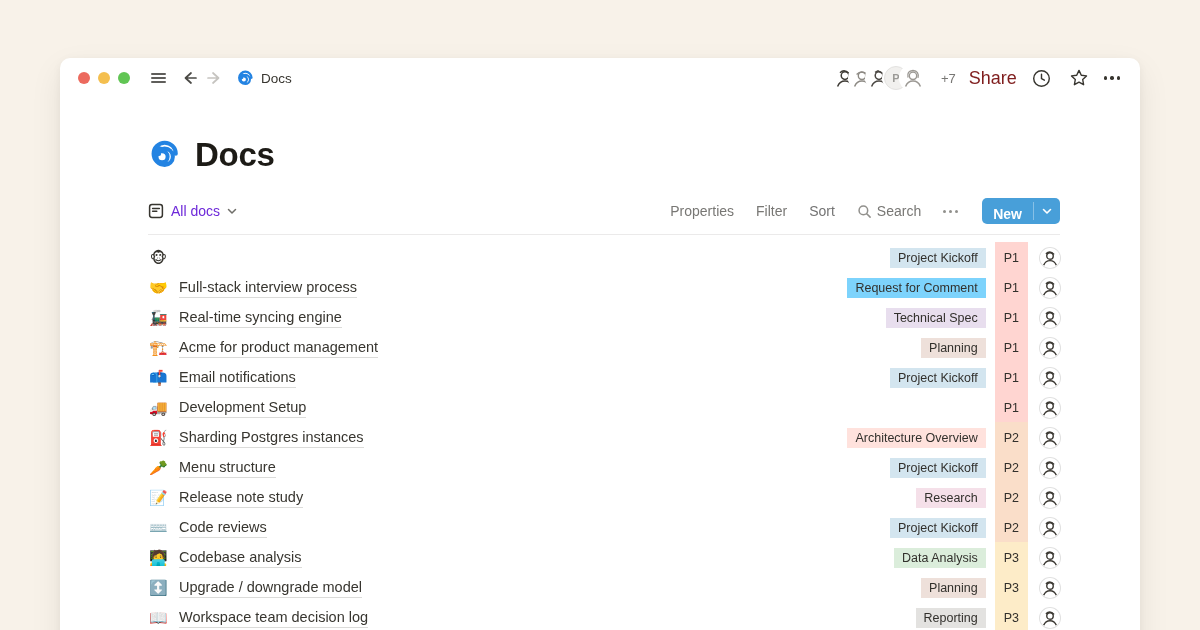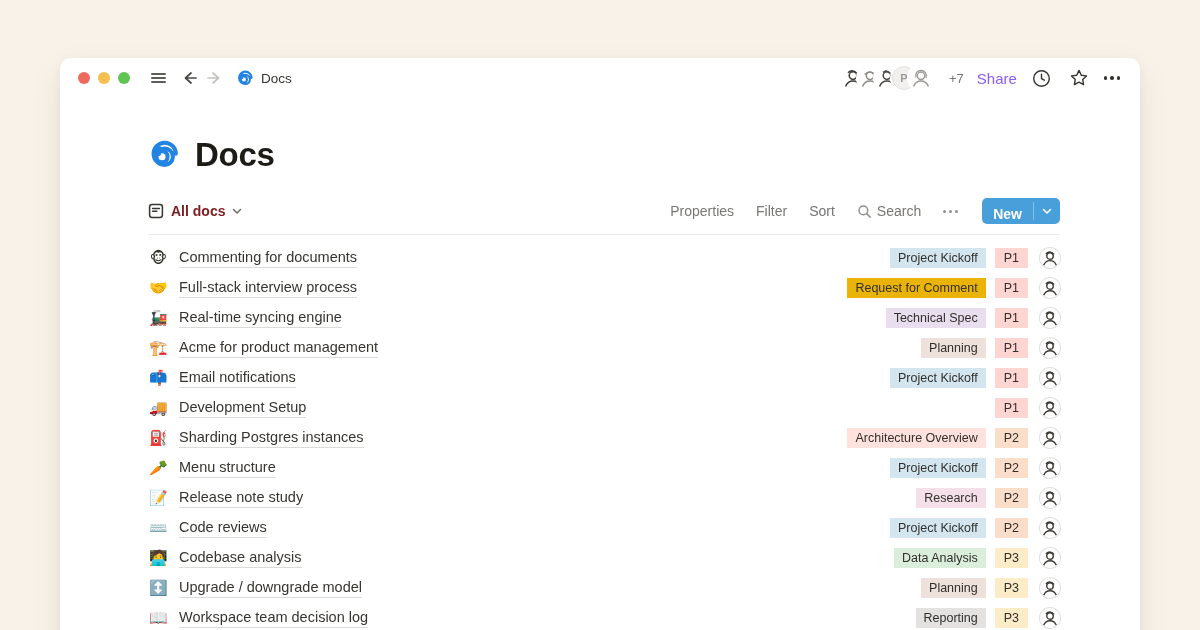--- a/index.html
+++ b/index.html
@@ -28,52 +28,52 @@
   .nav-arrow svg { display:block; }
   .tb-logo { margin:0 6px 0 10px; display:flex; align-items:center; }
   .tb-title { font-size:13.5px; font-weight:500; color:#37352F; }
   .titlebar-right { margin-left:auto; display:flex; align-items:center; gap:13px; }
   .avatar-stack { display:flex; }
   .avatar-stack .avatar { width:24px; height:24px; margin-left:-7px; border-radius:50%; background:#fff; box-shadow:0 0 0 2px #fff; position:relative; }
   .avatar-stack .avatar:first-child { margin-left:0; }
   .avatar svg { display:block; width:100%; height:100%; }
   .avatar.letter { display:flex; align-items:center; justify-content:center; background:#F1F0EE; color:#9B9A97; font-size:11px; font-weight:600; border:1px solid #E3E2E0; }
   .overflow-count { font-size:13px; color:#787774; margin-left:3px; }
-  .share-label { font-size:15px; color:#8b5cf6; cursor:pointer; }
+  .share-label { font-size:18px; color:#7f1d1d; cursor:pointer; }
   .dots { display:flex; gap:3px; align-items:center; cursor:pointer; }
   .dots i { width:3.4px; height:3.4px; border-radius:50%; background:#37352F; }
   
   .page-content { padding:0 80px 0 88px; }
   .title-row { margin-top:36px; display:flex; align-items:center; gap:13px; height:42px; }
   .page-logo { display:flex; align-items:center; }
   .page-title { font-size:33px; font-weight:700; color:#1D1B16; letter-spacing:-0.3px; }
   
   .controls-row { margin-top:22px; display:flex; align-items:center; padding-bottom:10px; border-bottom:1px solid rgba(55,53,47,0.10); }
   .view-selector { display:flex; align-items:center; gap:7px; cursor:pointer; }
-  .view-selector .label { font-size:14px; font-weight:700; color:#7f1d1d; }
+  .view-selector .label { font-size:14px; font-weight:400; color:#6d28d9; }
   .controls-right { margin-left:auto; display:flex; align-items:center; gap:22px; }
   .ctrl-link { font-size:14px; color:#787774; cursor:pointer; }
   .ctrl-link.active { color:#737373; }
   .search-group { display:flex; align-items:center; gap:5px; cursor:pointer; }
   .dots.gray i { background:#91908C; width:3px; height:3px; }
   .new-button { display:flex; align-items:stretch; background:#489FD9; border-radius:5px; overflow:hidden; cursor:pointer; height:26px; margin-left:2px; }
   .new-button .new-label { color:#fff; font-size:14px; font-weight:600; padding:16px 11px; display:flex; align-items:center; }
   .new-button .divider { width:1px; background:rgba(255,255,255,0.35); margin:4px 0; }
   .new-button .chev { display:flex; align-items:center; padding:0 8px; }
   
   .doc-list { padding-top:8px; }
   .doc-row { height:30px; display:flex; align-items:center; cursor:pointer; }
   .row-emoji { width:21px; text-align:center; font-size:15px; margin-right:10px; flex:none;
                font-family:"DejaVu Sans", sans-serif; }
   .row-title { font-size:14.5px; font-weight:500; color:#37352F; line-height:19px;
                border-bottom:1px solid rgba(55,53,47,0.18); white-space:nowrap; }
   .row-right { margin-left:auto; display:flex; align-items:center; gap:9px; }
   .pill { height:20px; display:flex; align-items:center; padding:0 8px; border-radius:0;
           font-size:12.5px; color:#32302C; white-space:nowrap; }
-  .priority-pill { padding:4px 9px; }
+  .priority-pill { padding:16px 9px; }
   .row-avatar { width:20px; height:20px; border-radius:50%; background:#fff; box-shadow:0 0 0 1px rgba(0,0,0,0.12); overflow:hidden; flex:none; margin-left:3px; }
   .row-avatar svg { display:block; width:100%; height:100%; }
 </style>
 </head>
 <body>
 
 <div class="window">
 
   <div class="titlebar">
     <div class="traffic">
@@ -207,40 +207,39 @@
                 <path d="M1.5 1.5 L5 5 L8.5 1.5" fill="none" stroke="#ffffff" stroke-width="1.6" stroke-linecap="round" stroke-linejoin="round"></path>
               </svg>
           </span>
         </div>
       </div>
     </div>
 
     <div class="doc-list">
   <div class="doc-row">
     <span class="row-emoji">🐵</span>
-    <span class="row-title">Commenting for documents</span>
     <span class="row-right">
       <span class="pill tag-pill" style="background: rgb(211, 229, 239);">Project Kickoff</span>
       <span class="pill priority-pill" style="background: rgb(255, 213, 209);">P1</span>
       <span class="row-avatar">
         <svg viewBox="0 0 24 24">
                 <circle cx="12" cy="12" r="12" fill="#fff"></circle>
                 <circle cx="12" cy="9.6" r="3.9" fill="none" stroke="#3D3A34" stroke-width="1.7"></circle>
                 <path d="M7 7 q5 -4.6 10 0.6" fill="none" stroke="#3D3A34" stroke-width="1.5"></path>
                 <path d="M4.4 20.8 c1.6-4.2 4.5-5.6 7.6-5.6 s6 1.4 7.6 5.6" fill="none" stroke="#3D3A34" stroke-width="1.7"></path>
               </svg>
       </span>
     </span>
   </div>
 
   <div class="doc-row">
     <span class="row-emoji">🤝</span>
     <span class="row-title">Full-stack interview process</span>
     <span class="row-right">
-      <span class="pill tag-pill" style="background: #eab308;">Request for Comment</span>
+      <span class="pill tag-pill" style="background: #7dd3fc;">Request for Comment</span>
       <span class="pill priority-pill" style="background: rgb(255, 213, 209);">P1</span>
       <span class="row-avatar">
         <svg viewBox="0 0 24 24">
                 <circle cx="12" cy="12" r="12" fill="#fff"></circle>
                 <circle cx="12" cy="9.6" r="3.9" fill="none" stroke="#3D3A34" stroke-width="1.7"></circle>
                 <path d="M7 7 q5 -4.6 10 0.6" fill="none" stroke="#3D3A34" stroke-width="1.5"></path>
                 <path d="M4.4 20.8 c1.6-4.2 4.5-5.6 7.6-5.6 s6 1.4 7.6 5.6" fill="none" stroke="#3D3A34" stroke-width="1.7"></path>
               </svg>
       </span>
     </span>

